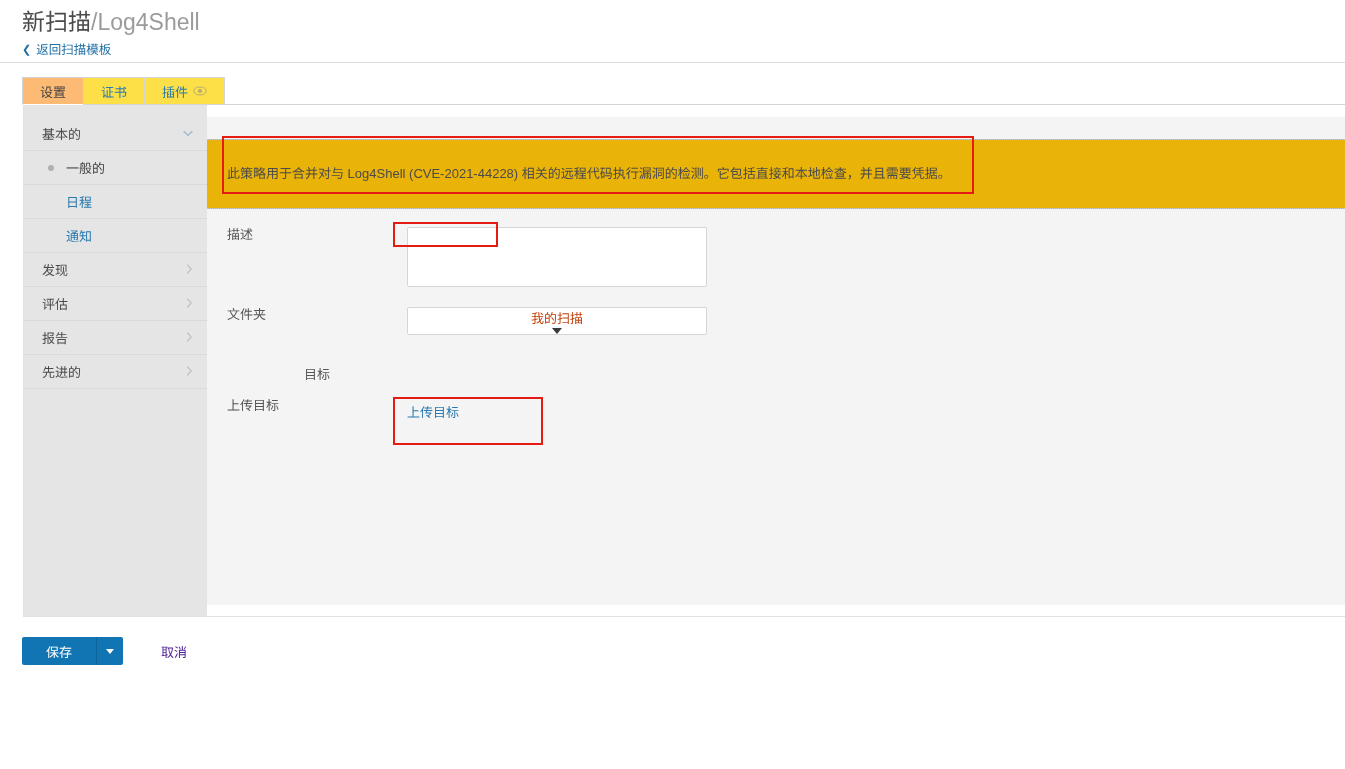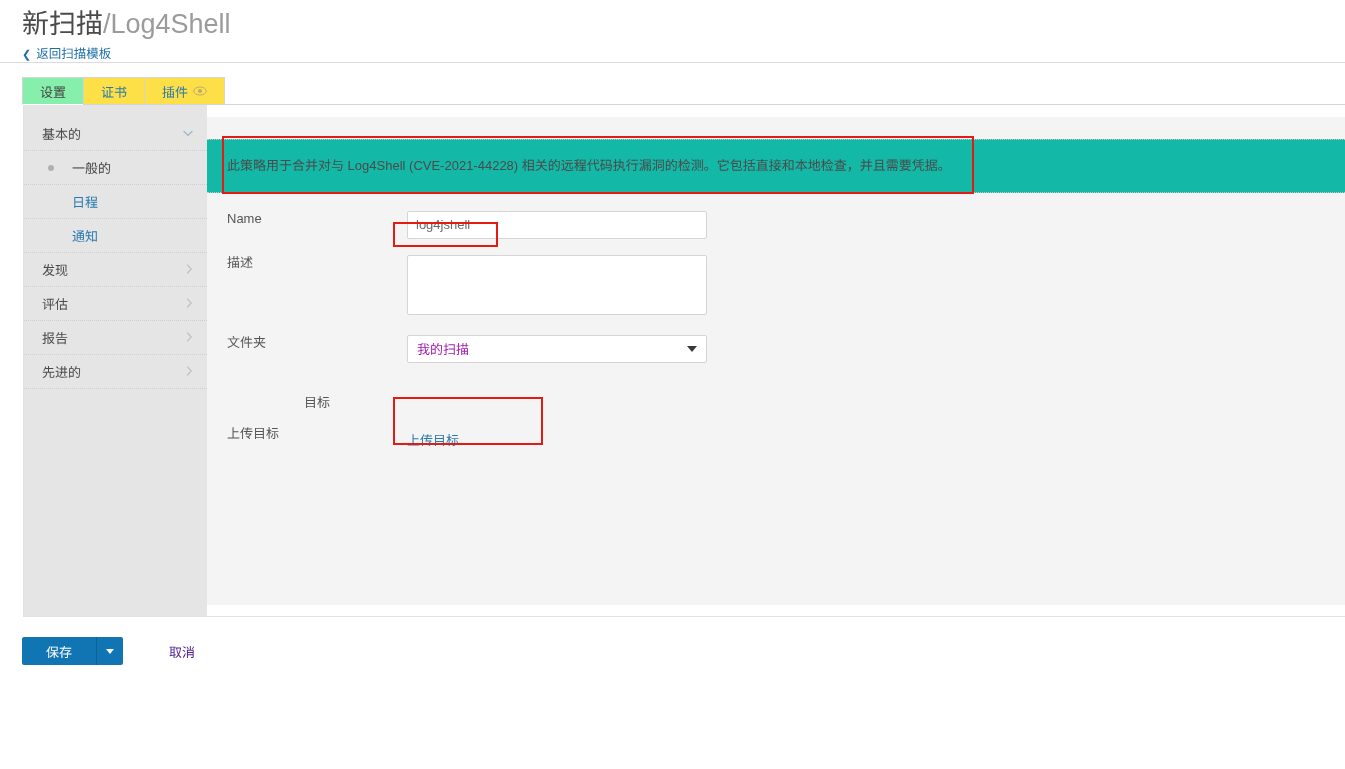--- a/index.html
+++ b/index.html
@@ -15,21 +15,21 @@
     overflow: hidden;
   }
 
   
   .page-header {
     padding: 10px 0 6px 22px;
     border-bottom: 1px solid #dcdcdc;
     height: 63px;
   }
   .page-title {
-    font-size: 27px;
+    font-size: 23px;
     font-weight: 400;
     color: #5a5a5a;
     line-height: 1.1;
     margin: 0 0 4px 0;
     white-space: nowrap;
   }
   .page-title .title-main { color: #4a4a4a; }
   .page-title .title-sep  { color: #9b9b9b; }
   .page-title .title-sub  { color: #9b9b9b; }
 
@@ -81,21 +81,21 @@
     font-size: 13px;
     color: #2a7ab0;
     background: #fde047;
     border: 1px solid #d4d4d4;
     border-bottom: 1px solid #d4d4d4;
     margin-right: -1px;
     cursor: pointer;
     white-space: nowrap;
   }
   .tab.active {
-    background: #86efac;
+    background: #fdba74;
     color: #444444;
     border-bottom-color: #ffffff;
     cursor: default;
   }
   .eye-icon { display: inline-block; line-height: 0; opacity: .62; }
 
   
   .content-wrap {
     display: flex;
     align-items: stretch;
@@ -131,21 +131,21 @@
     cursor: pointer;
   }
   .side-group .caret {
     color: #b5b5b5;
     font-size: 10px;
     line-height: 1;
   }
   .side-sub {
     display: flex;
     align-items: center;
-    gap: 18px;
+    gap: 12px;
     padding: 7px 14px 7px 24px;
     font-size: 13px;
     color: #2a7ab0;
     border-bottom: 1px dotted #cfcfcf;
     cursor: pointer;
   }
   .side-sub.active { color: #444444; padding-left: 24px; cursor: default; }
   .side-sub .bullet {
     width: 6px; height: 6px;
     border-radius: 50%;
@@ -159,24 +159,24 @@
   .panel {
     flex: 1 1 auto;
     background: #f4f4f4;
     padding: 0;
     position: relative;
     margin: 12px 0 0 0;
     height: 488px;
   }
 
   .notice {
-    background: #14b8a6;
+    background: #eab308;
     border-top: 1px dotted #c9c9c9;
     border-bottom: 1px dotted #c9c9c9;
-    padding: 16px 20px;
+    padding: 24px 20px;
     font-size: 13px;
     color: #4b4b4b;
     line-height: 1.5;
     margin: 22px 0 0 0;
   }
 
   .form {
     padding: 18px 0 0 0;
   }
   .field-row {
@@ -237,22 +237,23 @@
     width: 300px;
     height: 28px;
     background: #ffffff;
     border: 1px solid #d5d5d5;
     border-radius: 2px;
     display: flex;
     align-items: center;
     justify-content: space-between;
     padding: 0 9px;
     font-size: 13px;
-    color: #a21caf;
-    cursor: pointer;
+    color: #c2410c;
+    cursor: pointer;
+    flex-direction: column;
   }
   .select-box .tri {
     width: 0; height: 0;
     border-left: 5px solid transparent;
     border-right: 5px solid transparent;
     border-top: 6px solid #3a3a3a;
   }
   .file-link {
     font-size: 13px;
     color: #2a7ab0;
@@ -268,21 +269,21 @@
     border: 2px solid #e41b13;
     pointer-events: none;
     z-index: 30;
   }
 
   
   .footer {
     padding: 20px 0 0 22px;
     display: flex;
     align-items: center;
-    gap: 8px;
+    gap: 0;
   }
   .btn-save-group { display: flex; align-items: stretch; }
   .btn-save {
     background: #1275b3;
     color: #ffffff;
     border: none;
     font-size: 13px;
     font-family: inherit;
     padding: 0 24px;
     height: 28px;
@@ -410,26 +411,20 @@
     </div>
 
     <div class="panel">
 
       <div class="notice">
         <span>此策略用于合并对与 Log4Shell (CVE-2021-44228) 相关的远程代码执行漏洞的检测。它包括直接和本地检查，并且需要凭据。</span>
       </div>
 
       <div class="form">
 
-        <div class="field-row">
-          <div class="field-label">Name</div>
-          <div class="field-control">
-            <input class="text-input" type="text" value="log4jshell" style="">
-          </div>
-        </div>
 
         <div class="field-row">
           <div class="field-label">描述</div>
           <div class="field-control">
             <textarea class="textarea-desc" style=""></textarea>
           </div>
         </div>
 
         <div class="field-row" style="">
           <div class="field-label">文件夹</div>

